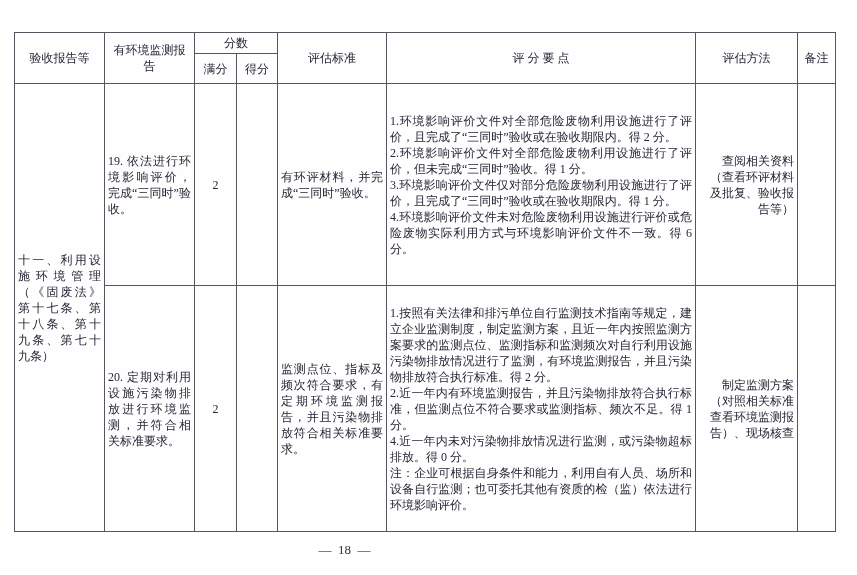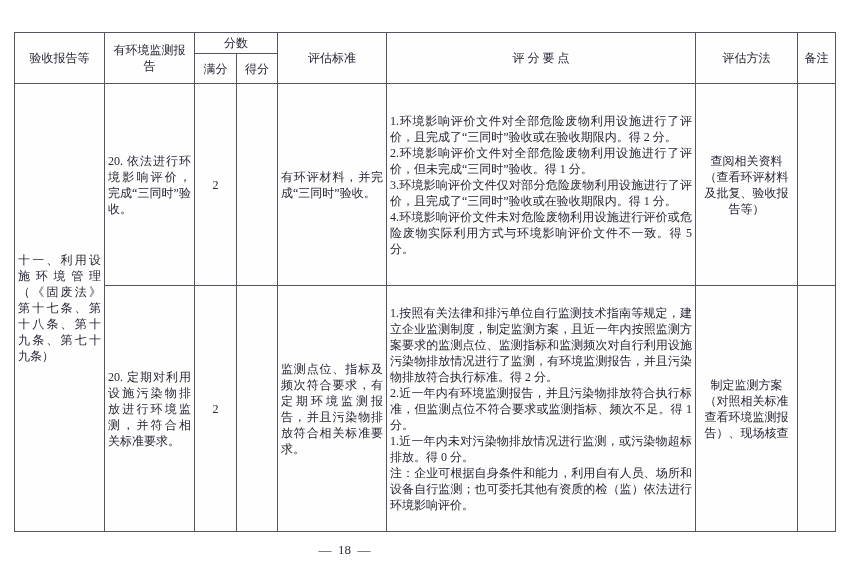--- a/index.html
+++ b/index.html
@@ -47,21 +47,21 @@
   td.cell-content div,
   td.cell-standard div {
     text-align: justify;
   }
   td.cell-project,
   td.cell-content,
   td.cell-standard,
   td.cell-method {
     vertical-align: middle;
   }
-  td.cell-method div { text-align: center; }
+  td.cell-method div { text-align: right; }
   td.cell-score {
     text-align: center;
     vertical-align: middle;
   }
   td.cell-points {
     vertical-align: top;
     padding-top: 4px;
   }
   td.cell-points div {
     text-align: justify;
@@ -108,51 +108,51 @@
         <th class="hc">满分</th>
         <th class="hc">得分</th>
       </tr>
     </thead>
     <tbody>
       <tr class="brow-1">
         <td class="cell-project" rowspan="2">
           <div>十一、利用设施环境管理（《固废法》第十七条、第十八条、第十九条、第七十九条）</div>
         </td>
         <td class="cell-content">
-          <div>20. 依法进行环境影响评价，完成“三同时”验收。</div>
+          <div>19. 依法进行环境影响评价，完成“三同时”验收。</div>
         </td>
         <td class="cell-score">2</td>
         <td class="cell-score"></td>
         <td class="cell-standard">
           <div>有环评材料，并完成“三同时”验收。</div>
         </td>
         <td class="cell-points">
           <div>1.环境影响评价文件对全部危险废物利用设施进行了评价，且完成了“三同时”验收或在验收期限内。得 2 分。</div>
           <div>2.环境影响评价文件对全部危险废物利用设施进行了评价，但未完成“三同时”验收。得 1 分。</div>
           <div>3.环境影响评价文件仅对部分危险废物利用设施进行了评价，且完成了“三同时”验收或在验收期限内。得 1 分。</div>
-          <div>4.环境影响评价文件未对危险废物利用设施进行评价或危险废物实际利用方式与环境影响评价文件不一致。得 5 分。</div>
+          <div>4.环境影响评价文件未对危险废物利用设施进行评价或危险废物实际利用方式与环境影响评价文件不一致。得 6 分。</div>
         </td>
         <td class="cell-method">
           <div>查阅相关资料（查看环评材料及批复、验收报告等）</div>
         </td>
         <td class="cell-remark"></td>
       </tr>
       <tr class="brow-2">
         <td class="cell-content">
           <div>20. 定期对利用设施污染物排放进行环境监测，并符合相关标准要求。</div>
         </td>
         <td class="cell-score">2</td>
         <td class="cell-score"></td>
         <td class="cell-standard">
           <div>监测点位、指标及频次符合要求，有定期环境监测报告，并且污染物排放符合相关标准要求。</div>
         </td>
         <td class="cell-points">
           <div>1.按照有关法律和排污单位自行监测技术指南等规定，建立企业监测制度，制定监测方案，且近一年内按照监测方案要求的监测点位、监测指标和监测频次对自行利用设施污染物排放情况进行了监测，有环境监测报告，并且污染物排放符合执行标准。得 2 分。</div>
           <div>2.近一年内有环境监测报告，并且污染物排放符合执行标准，但监测点位不符合要求或监测指标、频次不足。得 1 分。</div>
-          <div>1.近一年内未对污染物排放情况进行监测，或污染物超标排放。得 0 分。</div>
+          <div>4.近一年内未对污染物排放情况进行监测，或污染物超标排放。得 0 分。</div>
           <div>注：企业可根据自身条件和能力，利用自有人员、场所和设备自行监测；也可委托其他有资质的检（监）依法进行环境影响评价。</div>
         </td>
         <td class="cell-method">
           <div>制定监测方案（对照相关标准查看环境监测报告）、现场核查</div>
         </td>
         <td class="cell-remark"></td>
       </tr>
     </tbody>
   </table>
 

